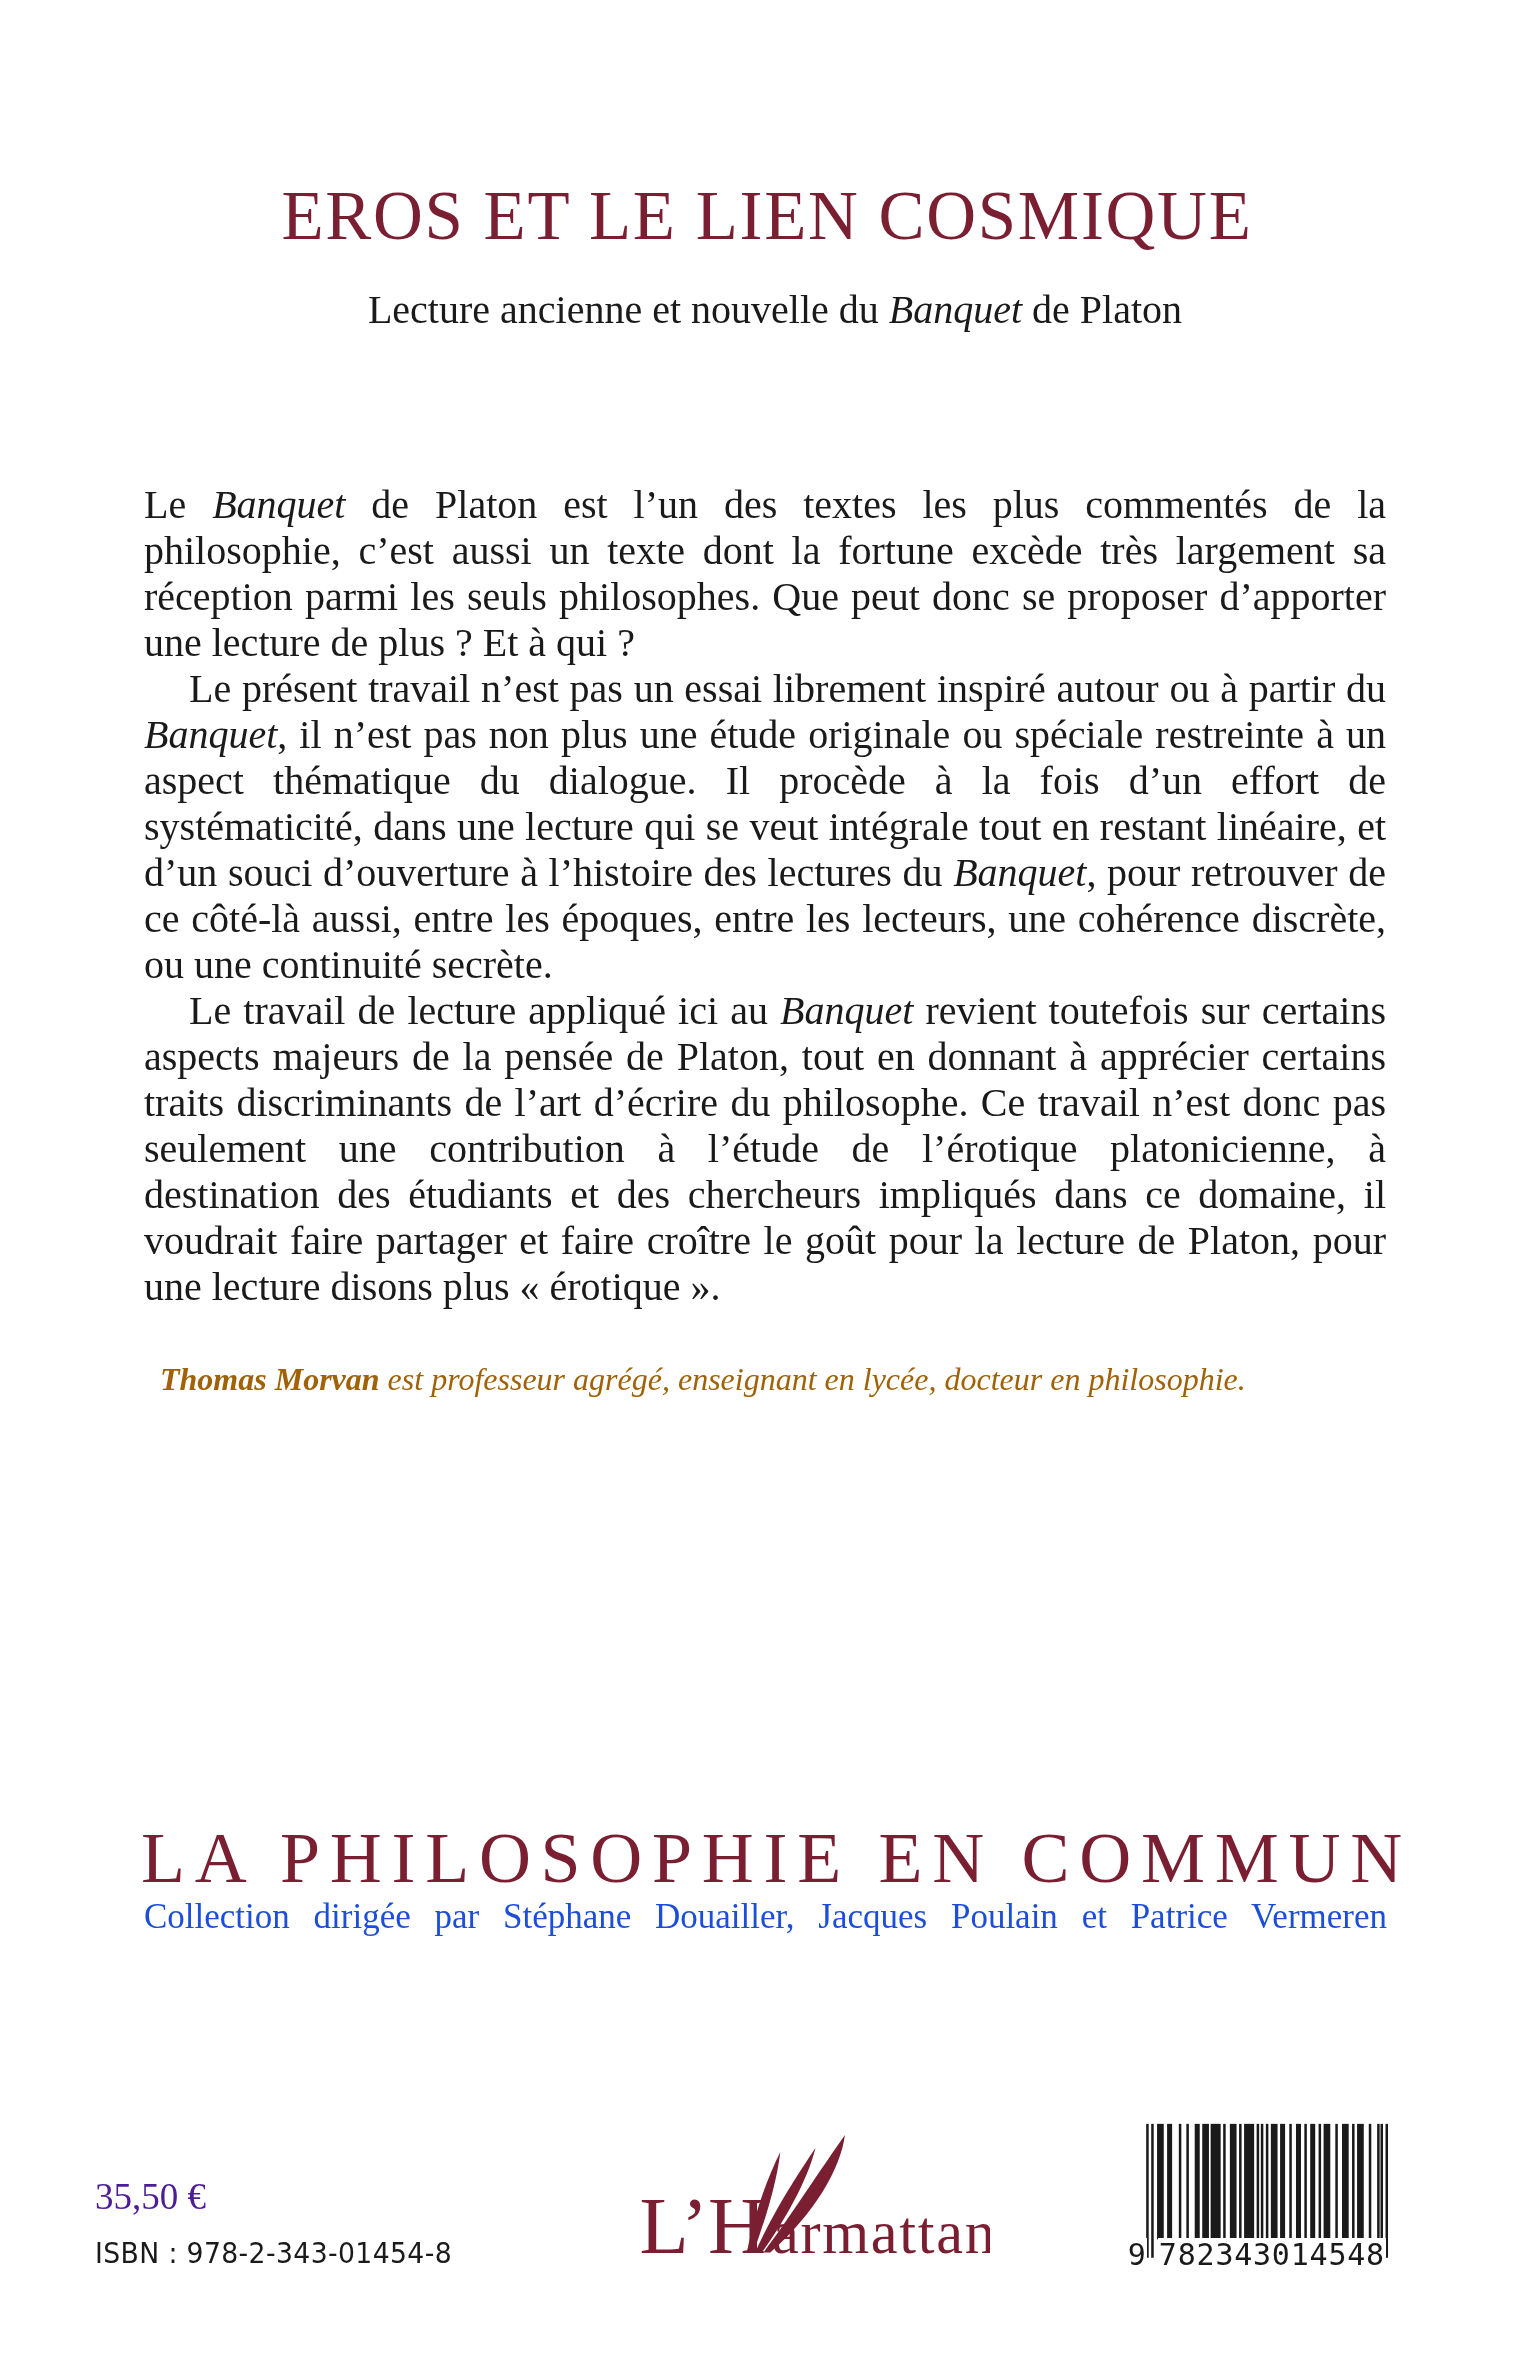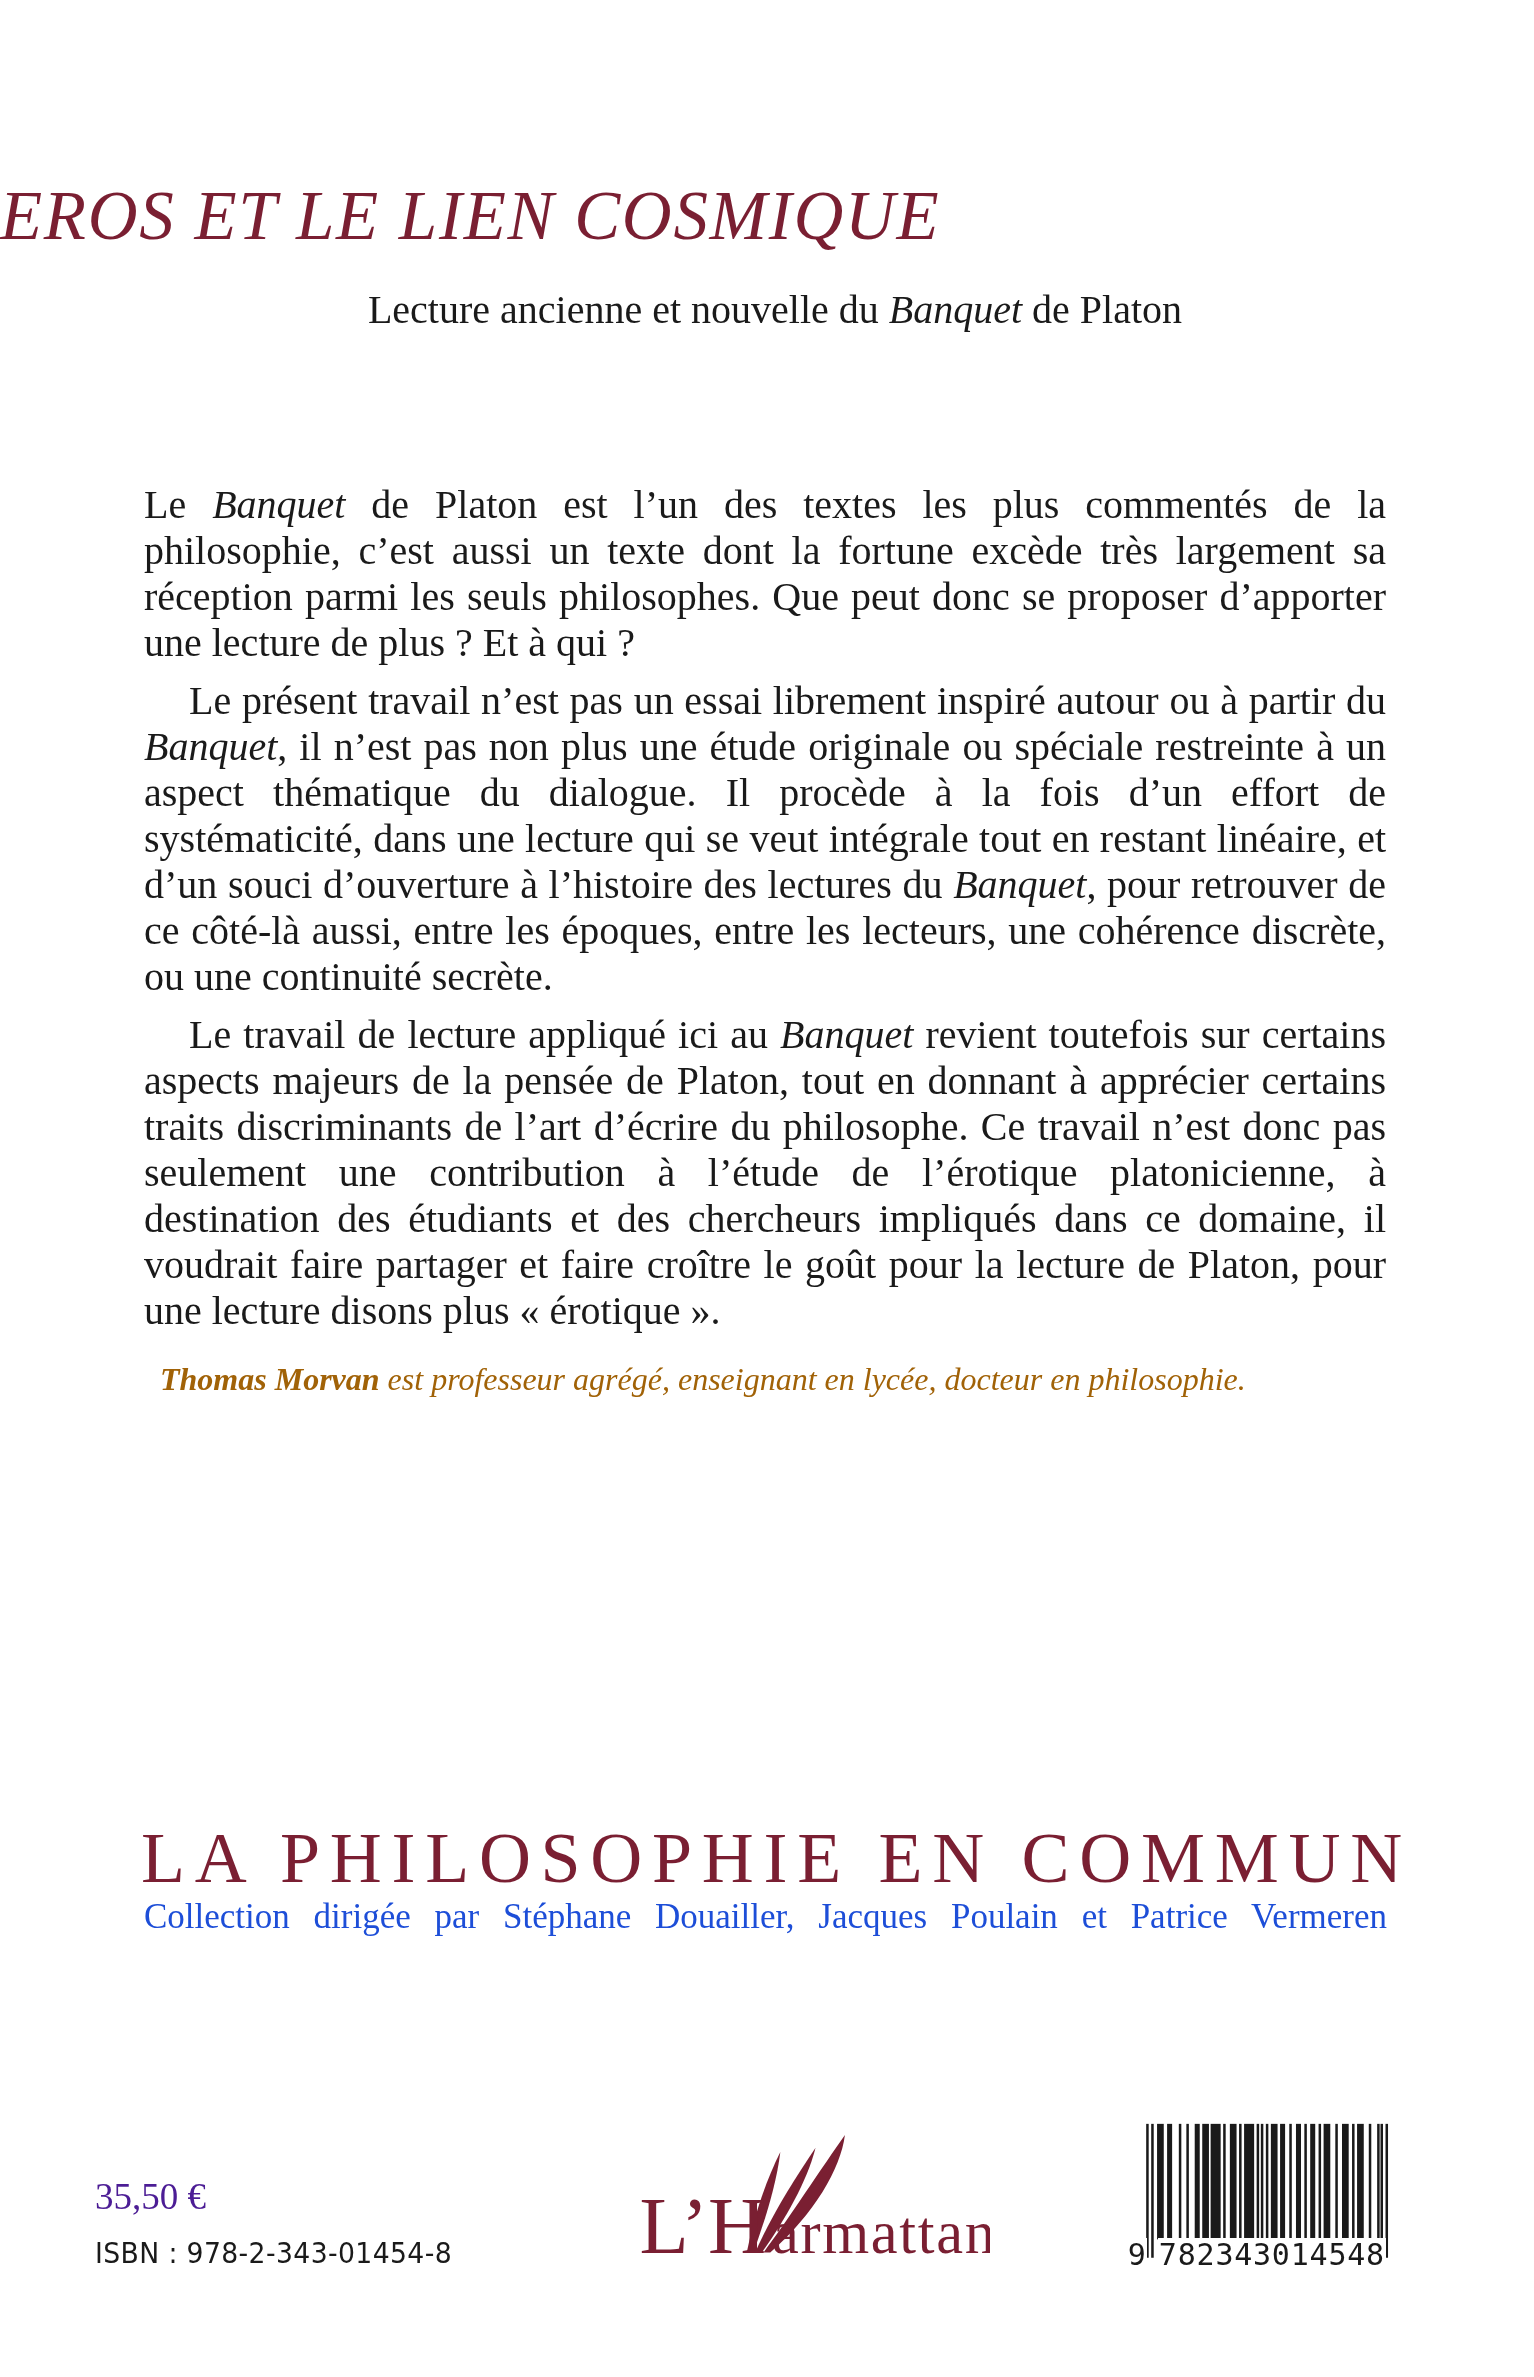--- a/index.html
+++ b/index.html
@@ -15,29 +15,28 @@
     font-family: "Liberation Serif", "DejaVu Serif", serif;
     color: #1a1a1a;
   }
 
   
   .book-title {
     position: absolute;
     left: 0;
     width: 1534px;
     top: 174px;
-    text-align: left;
+    text-align: center;
     font-family: "Liberation Serif", serif;
     font-size: 69px;
     line-height: 84px;
     letter-spacing: 1.7px;
     color: #7a1f32;
     font-weight: normal;
     margin: 0;
-    font-style: italic;
   }
   .book-subtitle {
     position: absolute;
     left: 8px;
     width: 1534px;
     top: 285px;
     text-align: center;
     font-family: "Liberation Serif", serif;
     font-size: 40px;
     line-height: 50px;
@@ -56,21 +55,20 @@
     font-size: 40px;
     line-height: 46px;
     text-align: justify;
     color: #1a1a1a;
   }
   .blurb p {
     margin: 0;
   }
   .blurb p.indent {
     text-indent: 45px;
-    margin-top: 12px;
   }
   .blurb i { font-style: italic; }
 
   .author-bio {
     position: absolute;
     left: 144px;
     width: 1242px;
     top: 1340px;
     font-family: "Liberation Serif", serif;
     font-size: 32px;

